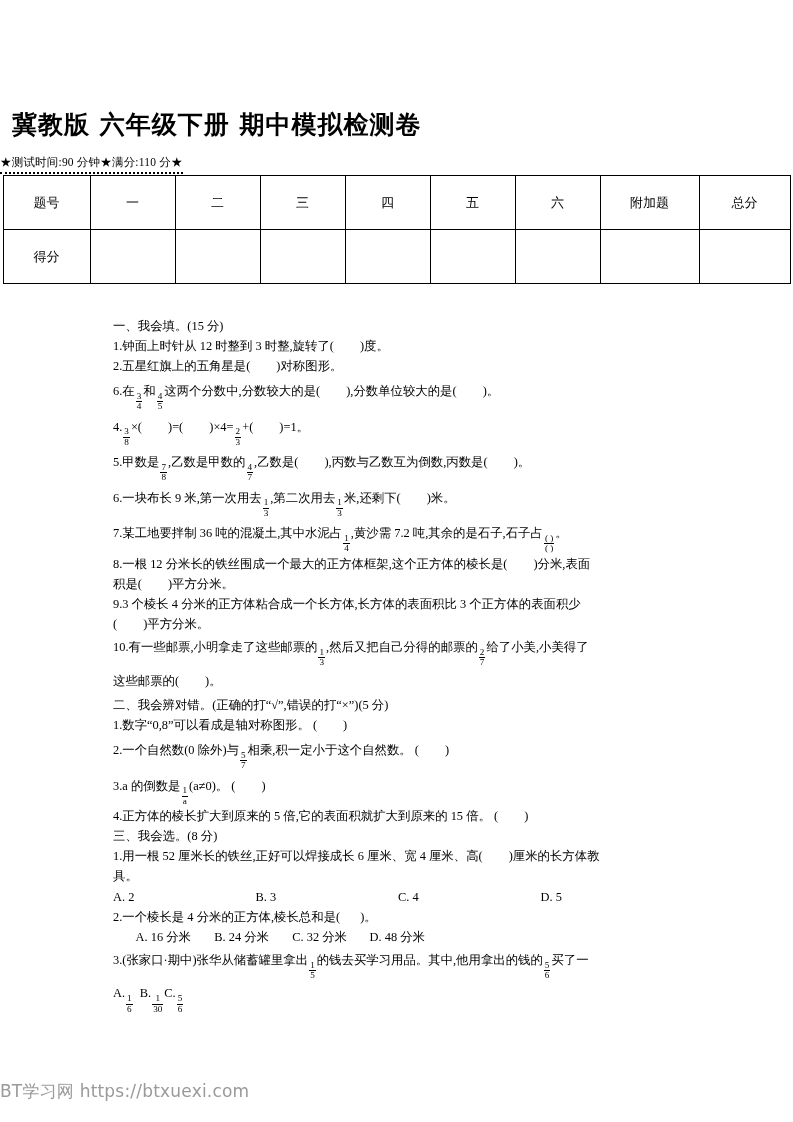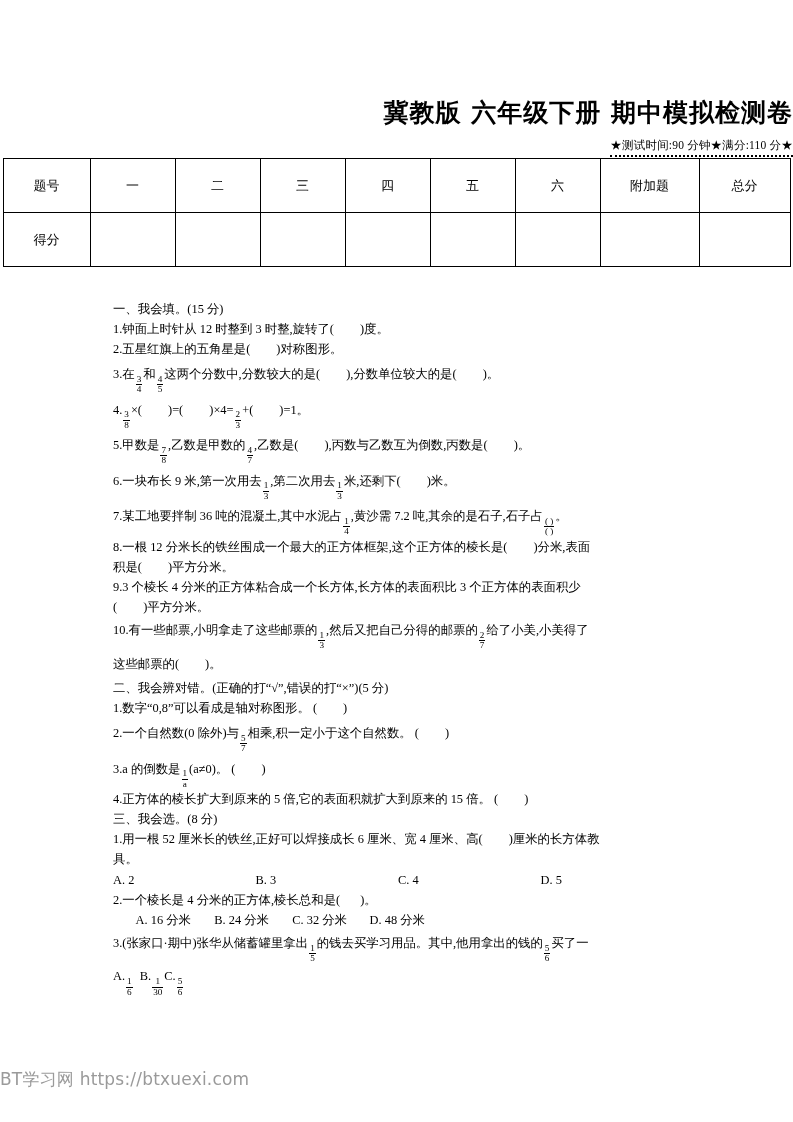--- a/index.html
+++ b/index.html
@@ -18,32 +18,32 @@
 
   .page {
     position: relative;
     width: 793px;
     height: 1122px;
     box-sizing: border-box;
   }
 
   
   .title {
-    text-align: right;
+    text-align: left;
     font-size: 25px;
     font-weight: bold;
     letter-spacing: 1px;
-    margin: 0;
+    margin: 12px;
     padding-top: 99px;
     line-height: 1.15;
     font-family: "DejaVu Sans", "Liberation Sans", sans-serif;
   }
 
   .subtitle-wrap {
-    text-align: right;
+    text-align: left;
     margin-top: 7px;
   }
   .subtitle {
     display: inline-block;
     font-size: 11.5px;
     letter-spacing: 0.2px;
     padding-bottom: 2px;
     border-bottom: 2px dotted #000;
     white-space: nowrap;
   }
@@ -180,21 +180,21 @@
 
     <p class="q">
       <span>1.钟面上时针从 12 时整到 3 时整,旋转了(</span><span class="blank"></span><span>)度。</span>
     </p>
 
     <p class="q">
       <span>2.五星红旗上的五角星是(</span><span class="blank"></span><span>)对称图形。</span>
     </p>
 
     <p class="q tall">
-      <span>3.在</span><span class="frac">
+      <span>6.在</span><span class="frac">
           <span class="num">3</span>
           <span class="den">4</span>
         </span><span>和</span><span class="frac">
           <span class="num">4</span>
           <span class="den">5</span>
         </span><span>这两个分数中,分数较大的是(</span><span class="blank"></span><span>),分数单位较大的是(</span><span class="blank"></span><span>)。</span>
     </p>
 
     <p class="q tall">
       <span>4.</span><span class="frac">

